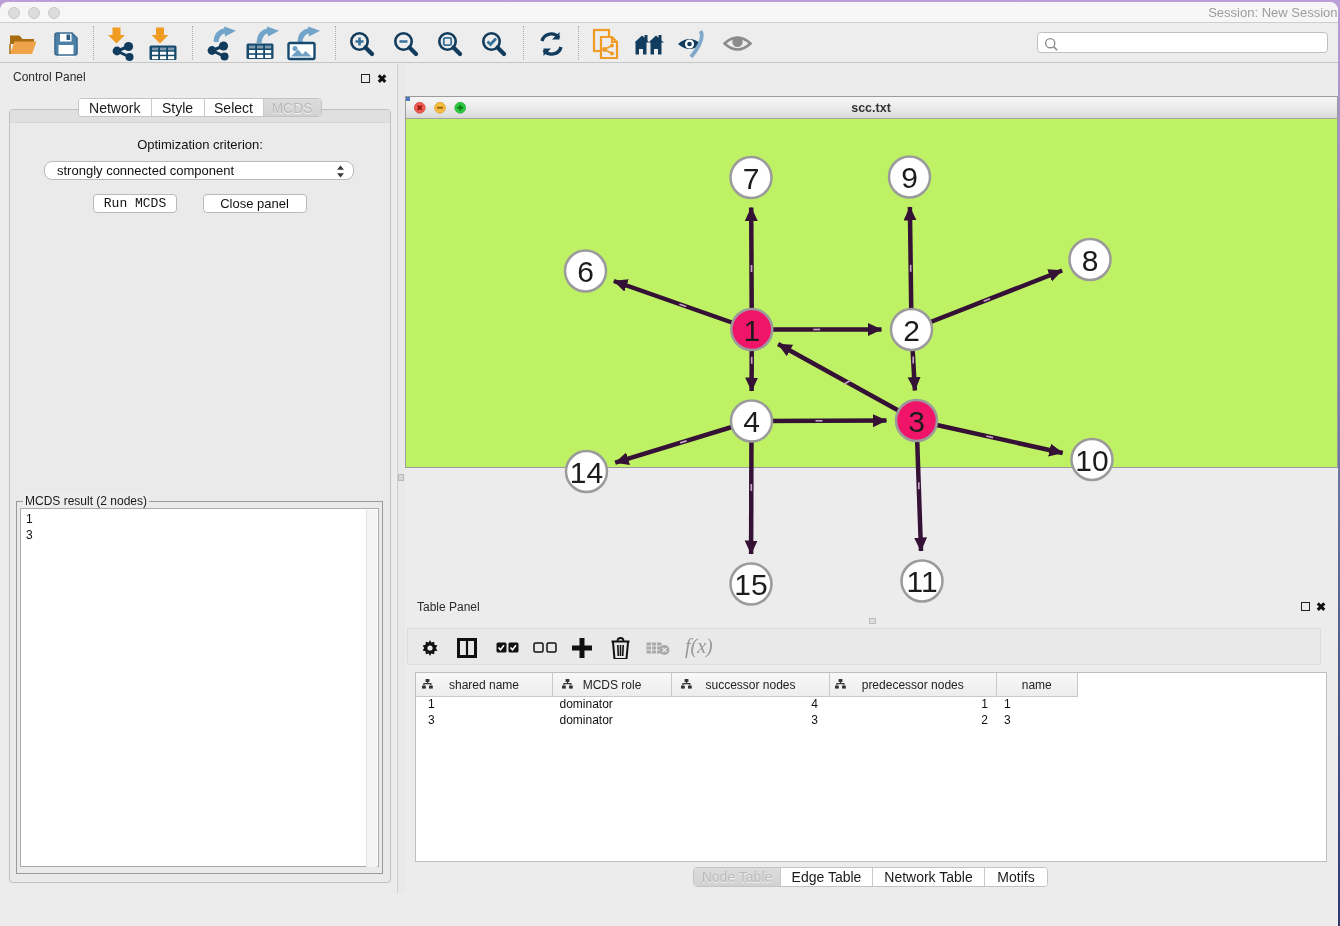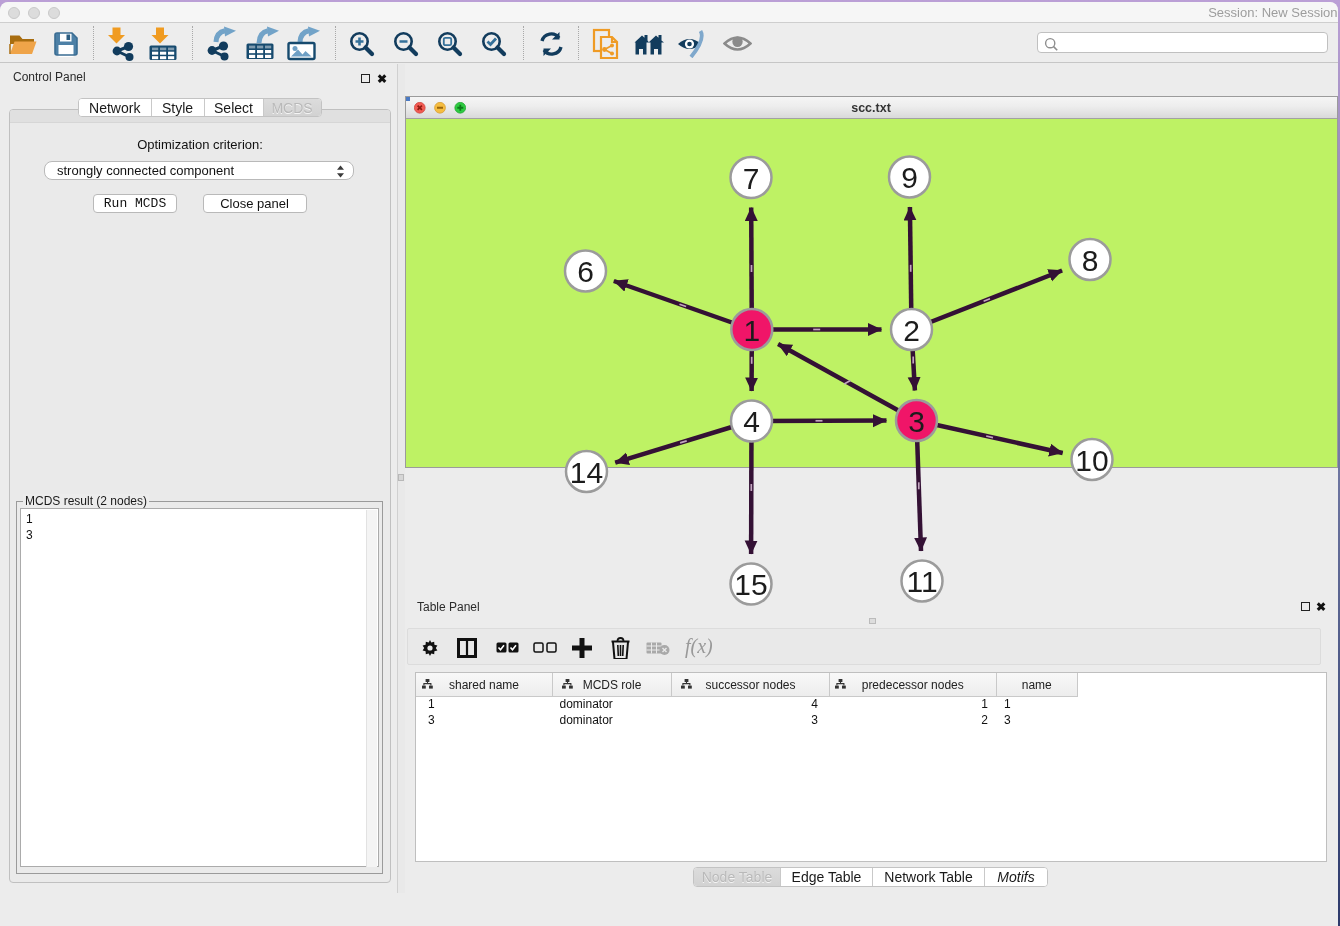--- a/index.html
+++ b/index.html
@@ -439,15 +439,15 @@
     <div class="td" style="left:12px;top:39.5px;">3</div>
     <div class="td" style="left:143.5px;top:39.5px;">dominator</div>
     <div class="td" style="left:256px;top:39.5px;width:146px;text-align:right;">3</div>
     <div class="td" style="left:414px;top:39.5px;width:158px;text-align:right;">2</div>
     <div class="td" style="left:588px;top:39.5px;">3</div>
   </div>
   <div id="btabs">
     <div class="tab sel" style="width:87px;">Node Table</div>
     <div class="tab" style="width:92px;">Edge Table</div>
     <div class="tab" style="width:112px;">Network Table</div>
-    <div class="tab" style="width:62px;font-style:italic;">Motifs</div>
+    <div class="tab" style="width:62px;">Motifs</div>
   </div>
 </div>
 
 </body></html>

